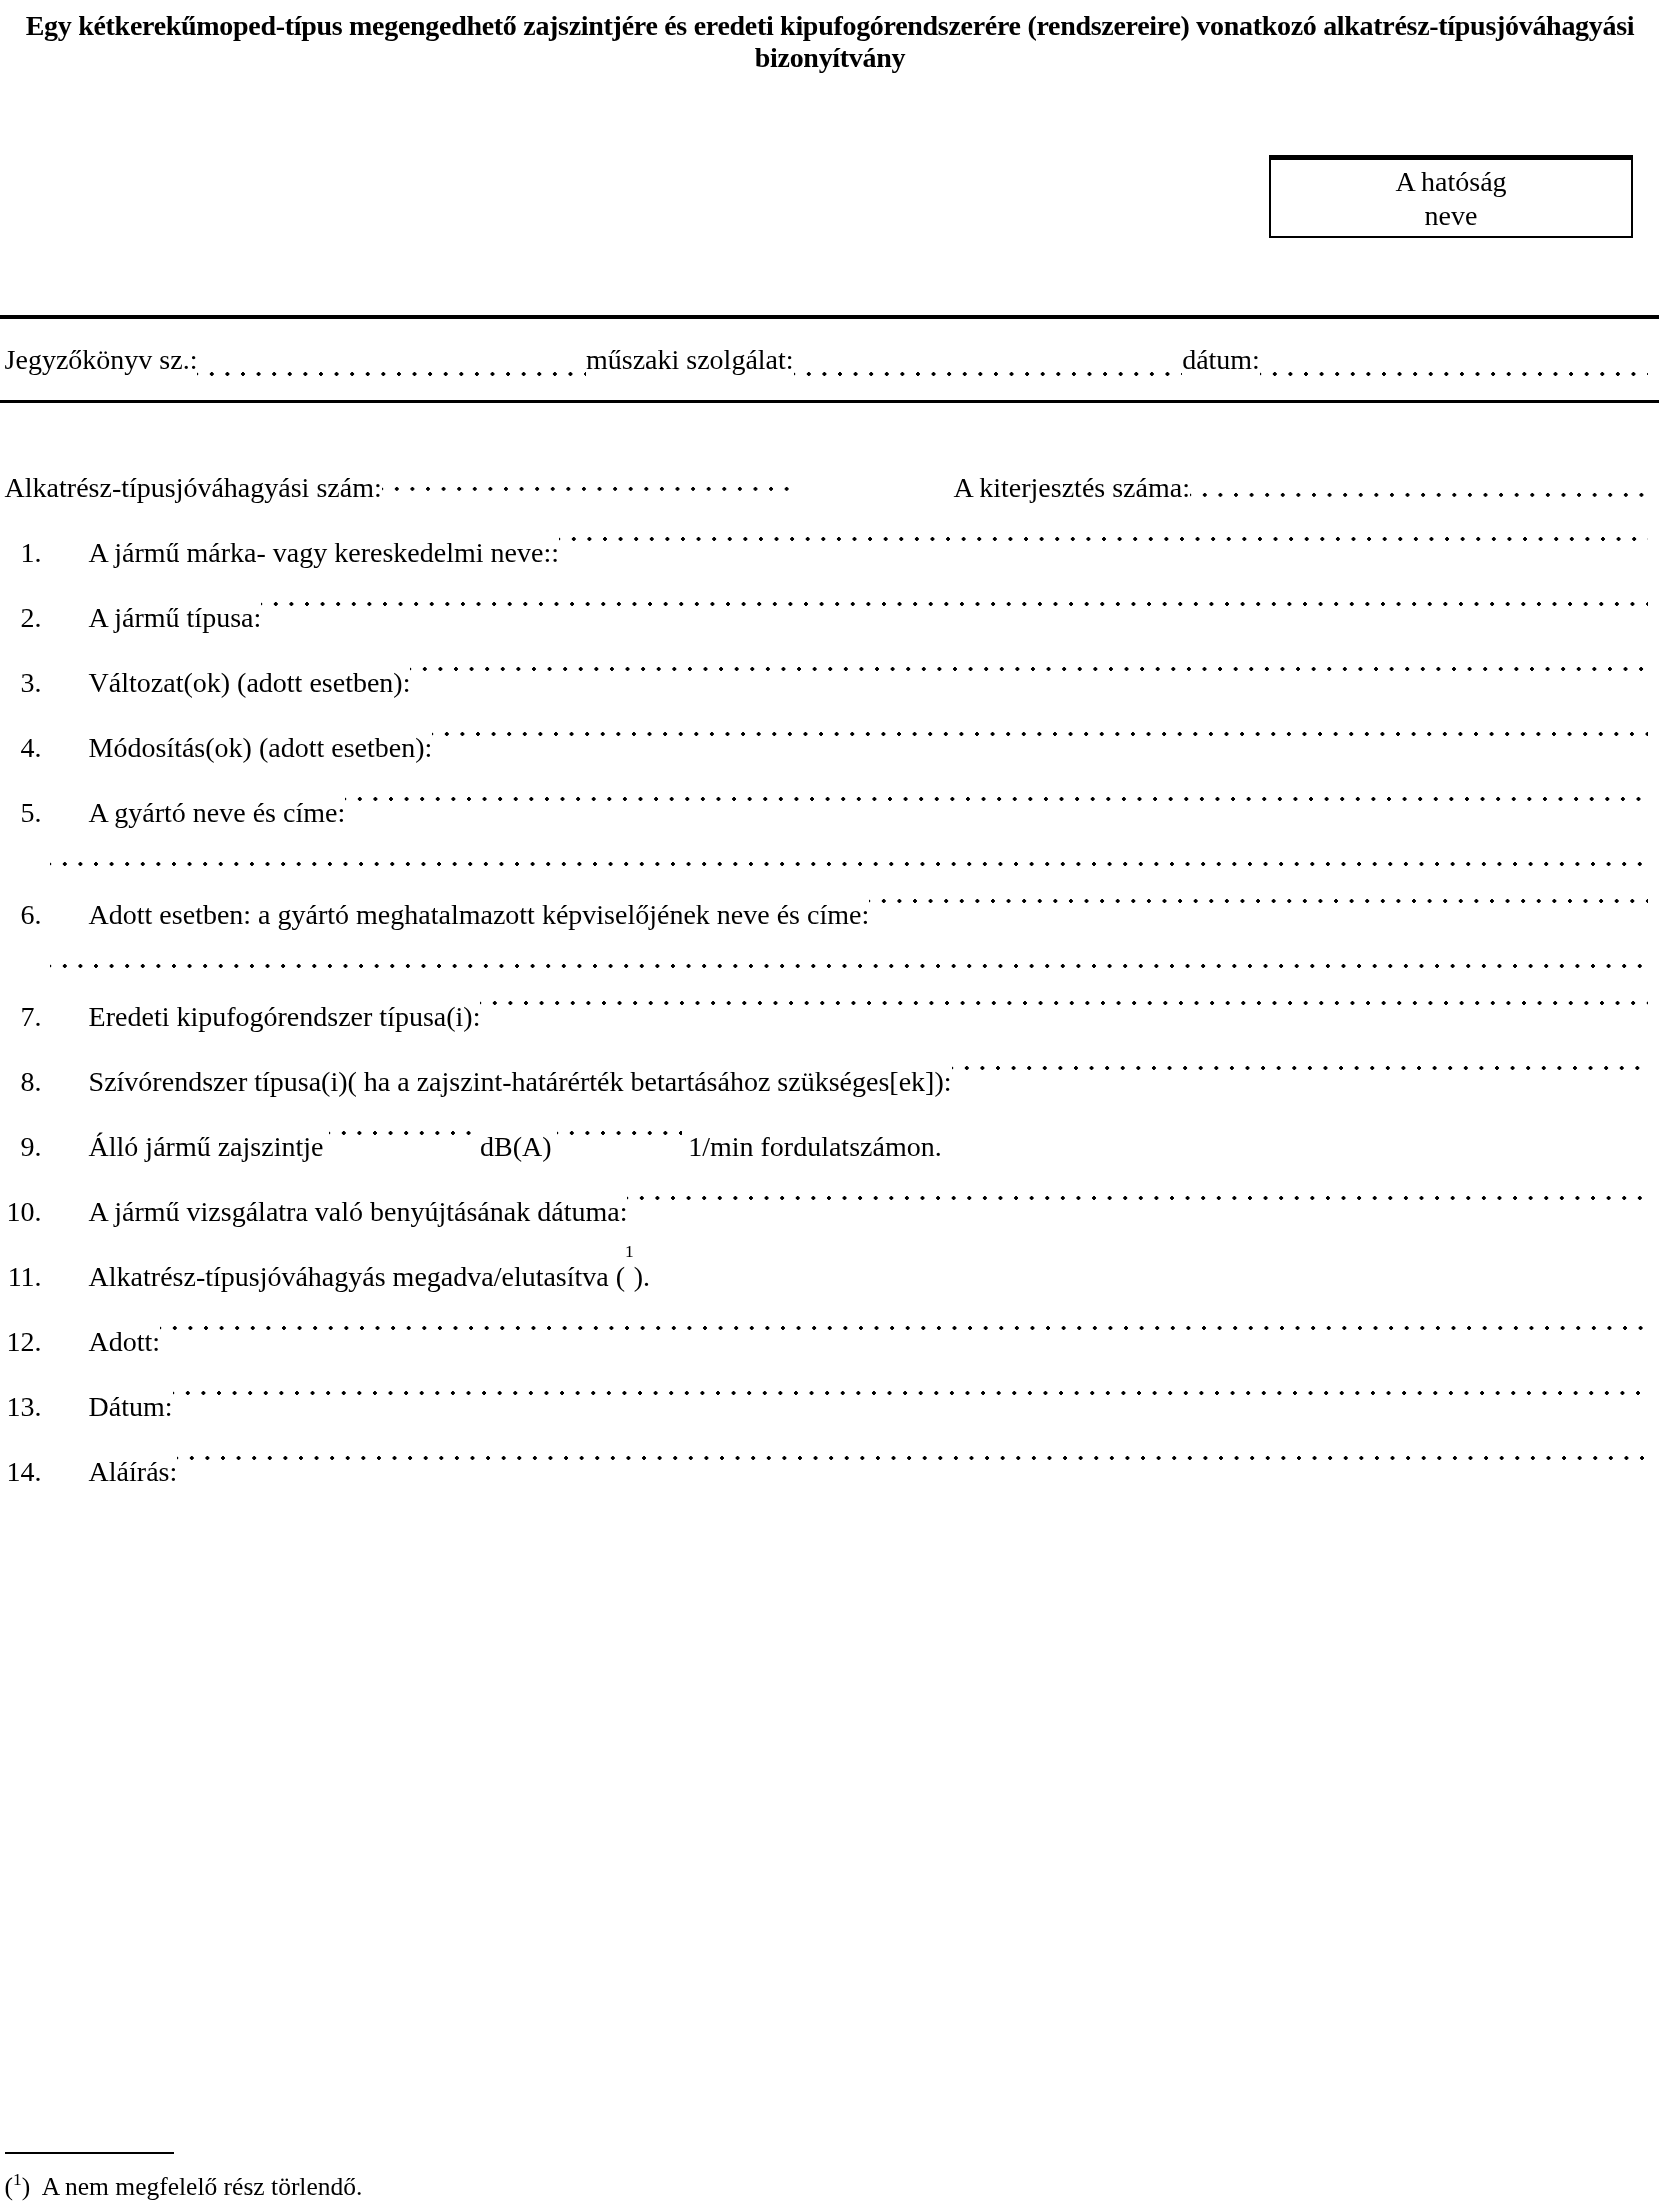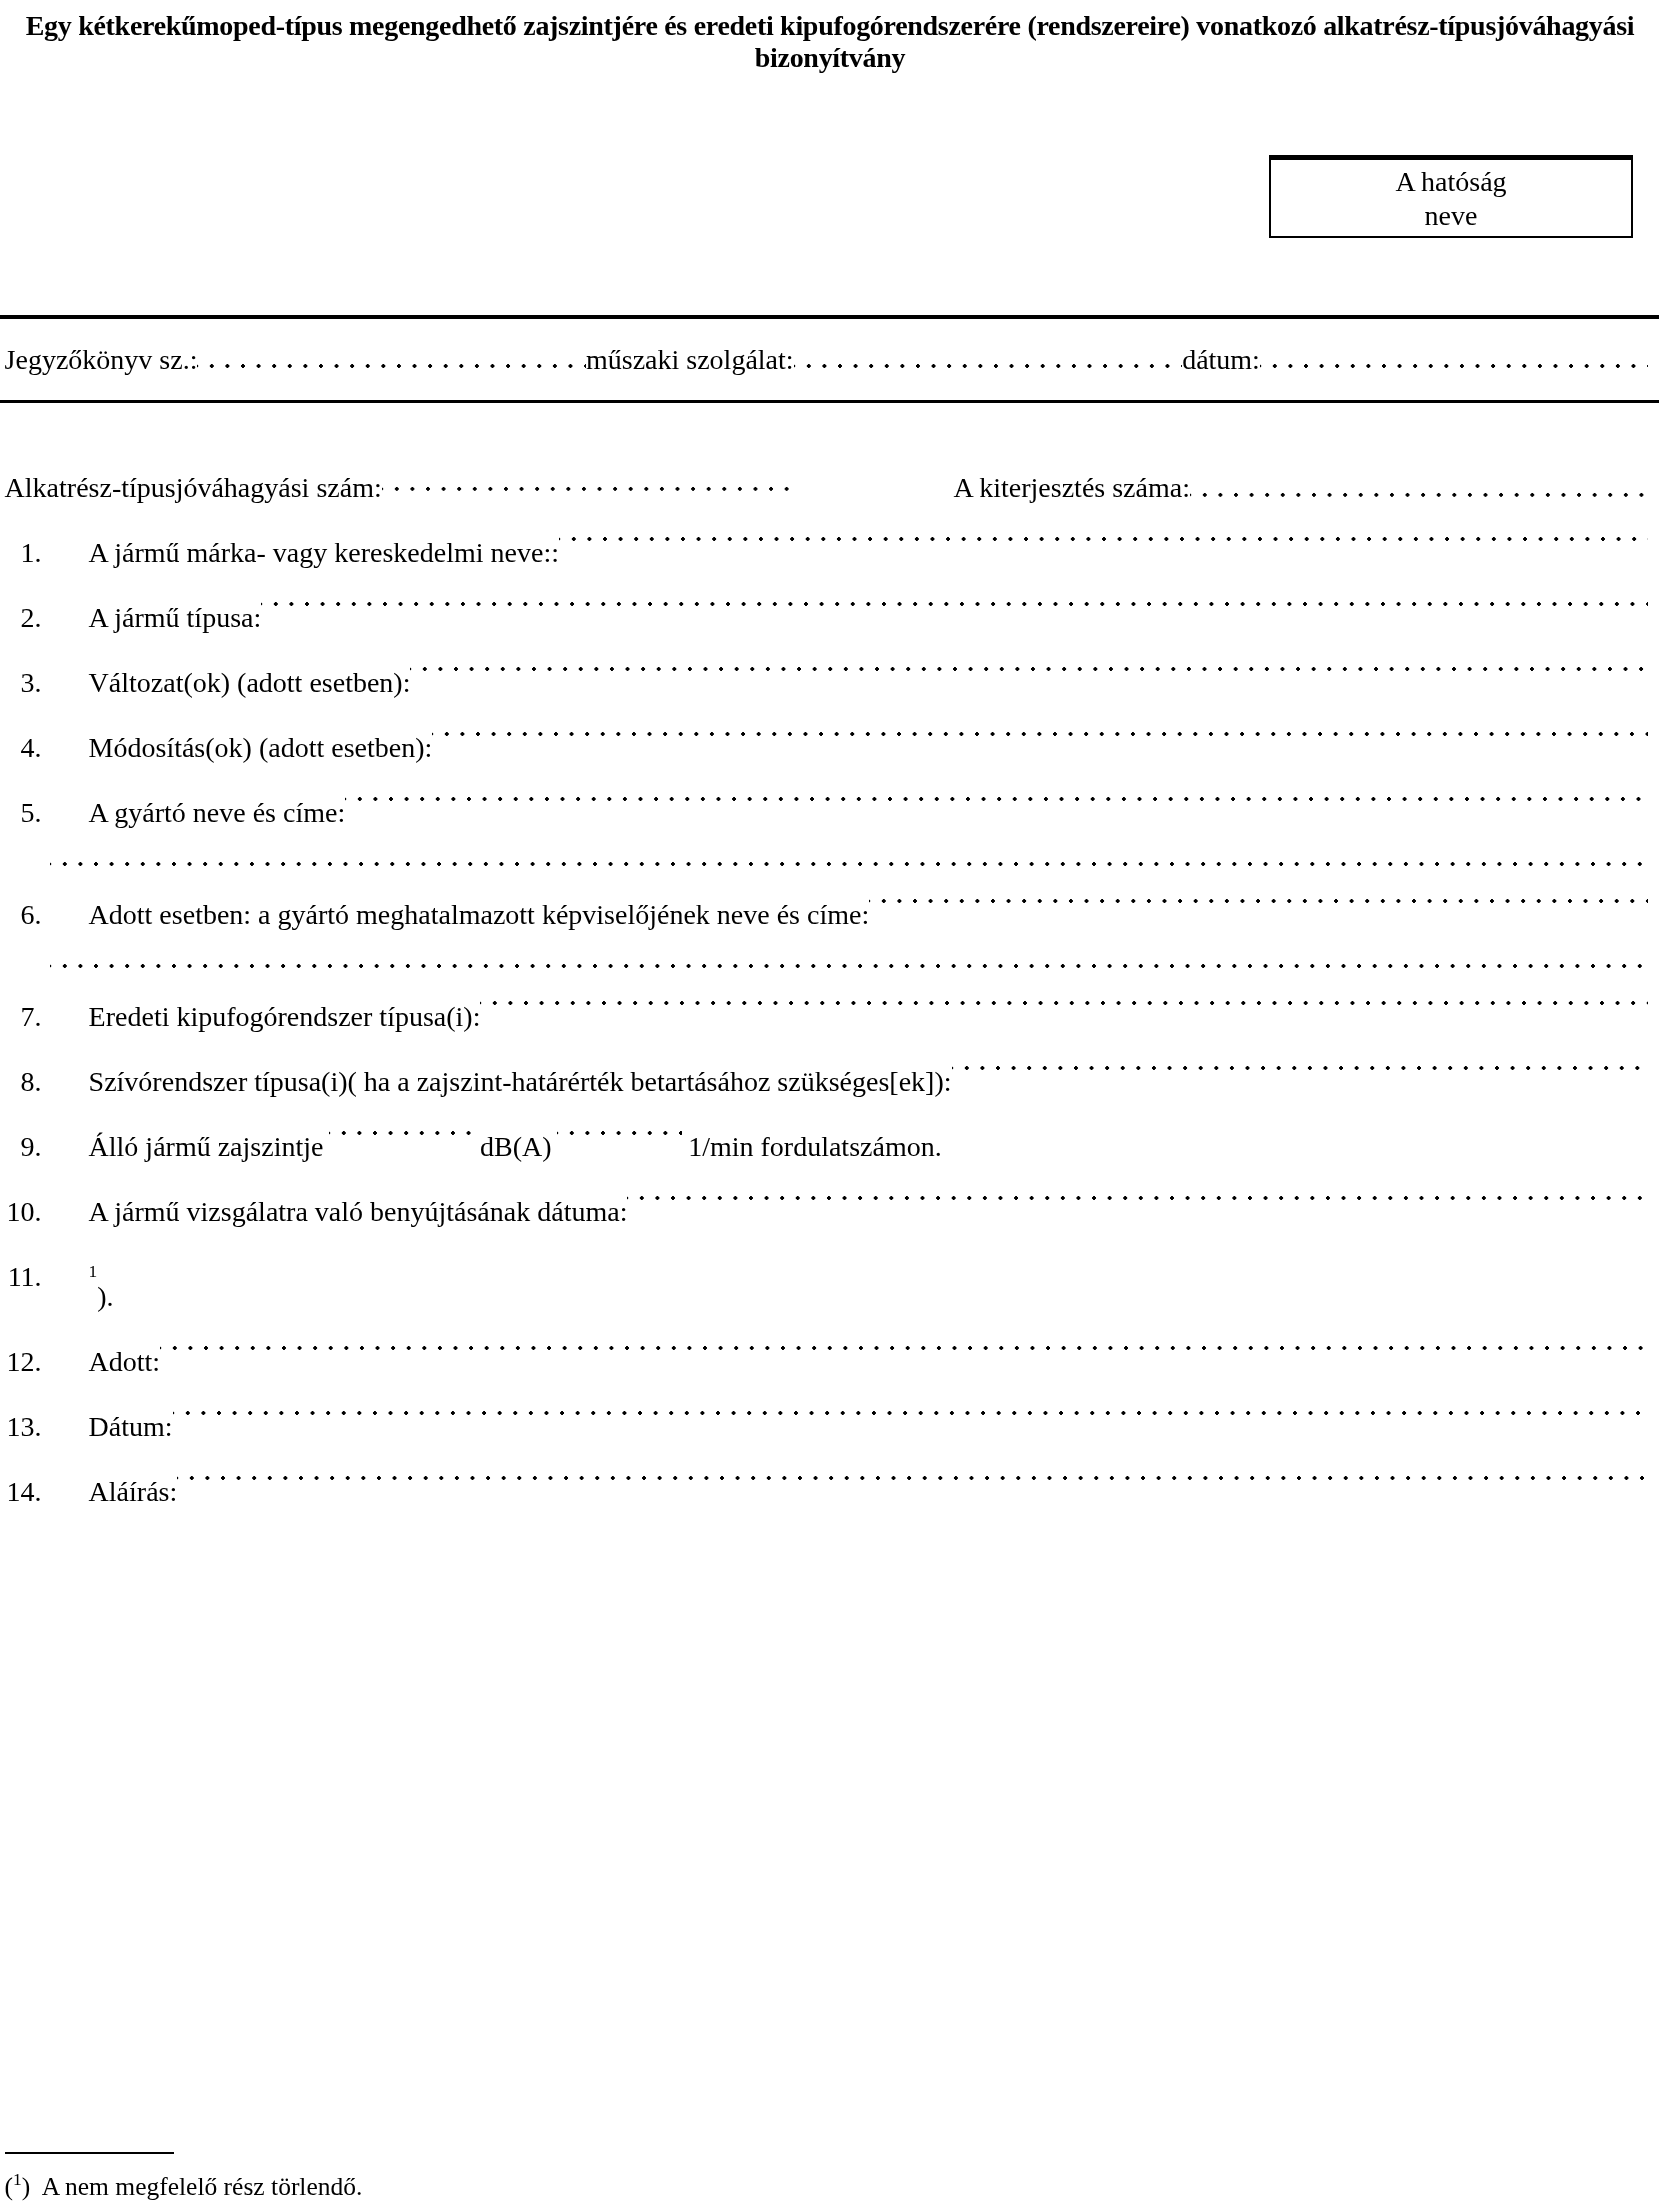--- a/index.html
+++ b/index.html
@@ -53,21 +53,21 @@
   .dotfield {
     height:5.8px;
     background-image:radial-gradient(circle, #000 1.6px, transparent 1.9px);
     background-size:15.6px 5.8px;
     background-repeat:repeat-x;
     background-position:7px 0;
   }
   .dotfield.fill  { flex:1 1 auto; }
   .dotfield.fixed { flex:0 0 auto; margin:0 5.8px; }
 
-  .header-row   { margin-top:24px; margin-bottom:23px; }
+  .header-row   { margin-top:24px; margin-bottom:23px;align-items:flex-end; }
 
   .approval-row { margin-top:68px; }
   .approval-left  { flex:0 0 791px; display:flex; align-items:center; }
   .approval-gap   { flex:0 0 158px; }
   .approval-right { flex:1 1 auto; display:flex; align-items:baseline; }
 
   .item-row, .cont-row { margin-top:31px; }
   .cont-row { padding-left:45px; }
   .num {
     flex:0 0 37px;
@@ -206,20 +206,21 @@
       <div class="form-row item-row">
         <span class="num">10.</span>
         <span class="item-content">
           <span class="lbl">A jármű vizsgálatra való benyújtásának dátuma:</span>
           <span class="dotfield fill"></span>
         </span>
       </div>
       <div class="form-row item-row">
         <span class="num">11.</span>
         <span class="item-content">
+          <span class="lbl">Alkatrész-típusjóváhagyás megadva/elutasítva (</span>
           <span class="sup">1</span>
           <span class="lbl">).</span>
         </span>
       </div>
       <div class="form-row item-row">
         <span class="num">12.</span>
         <span class="item-content">
           <span class="lbl">Adott:</span>
           <span class="dotfield fill"></span>
         </span>

